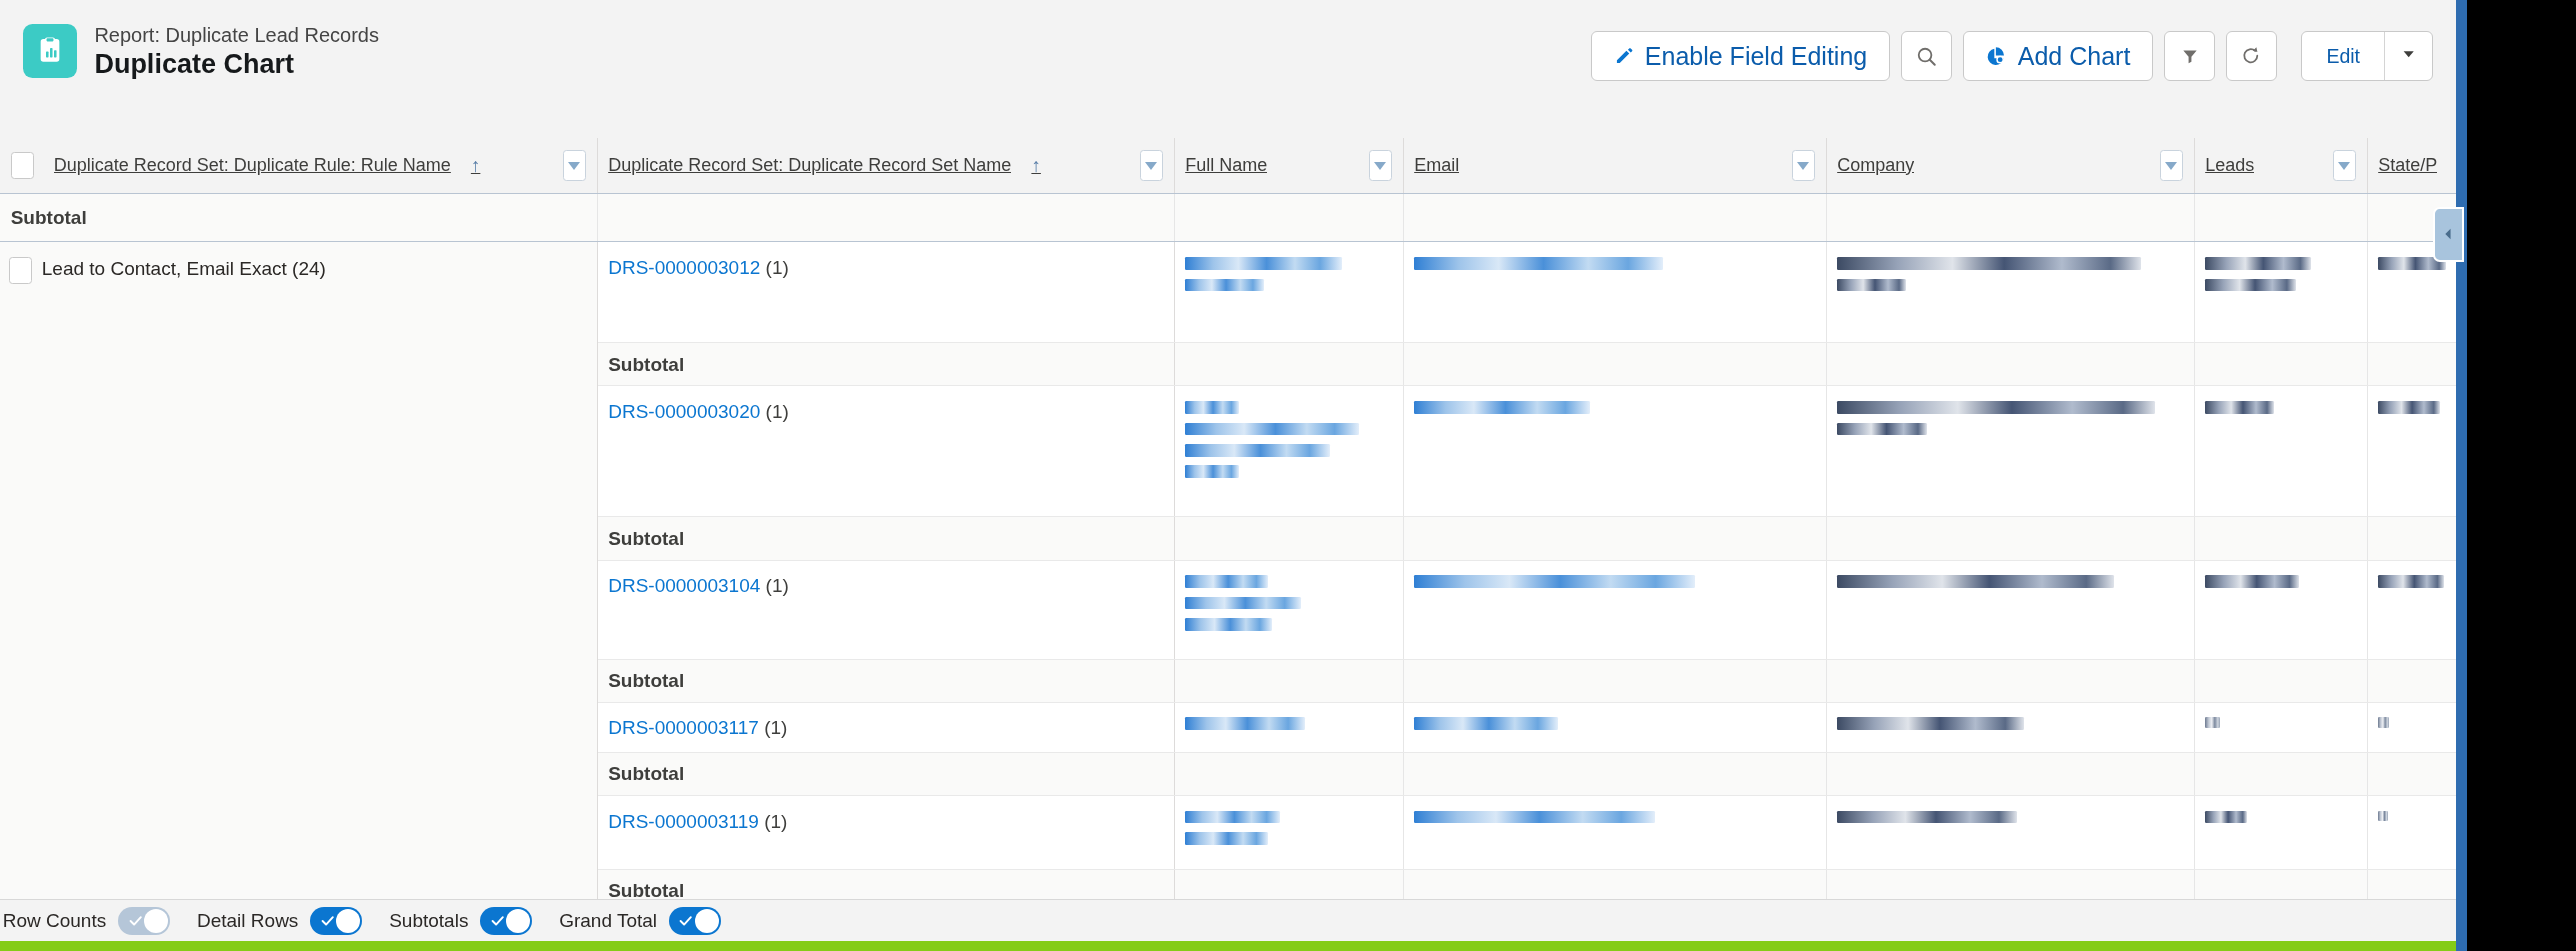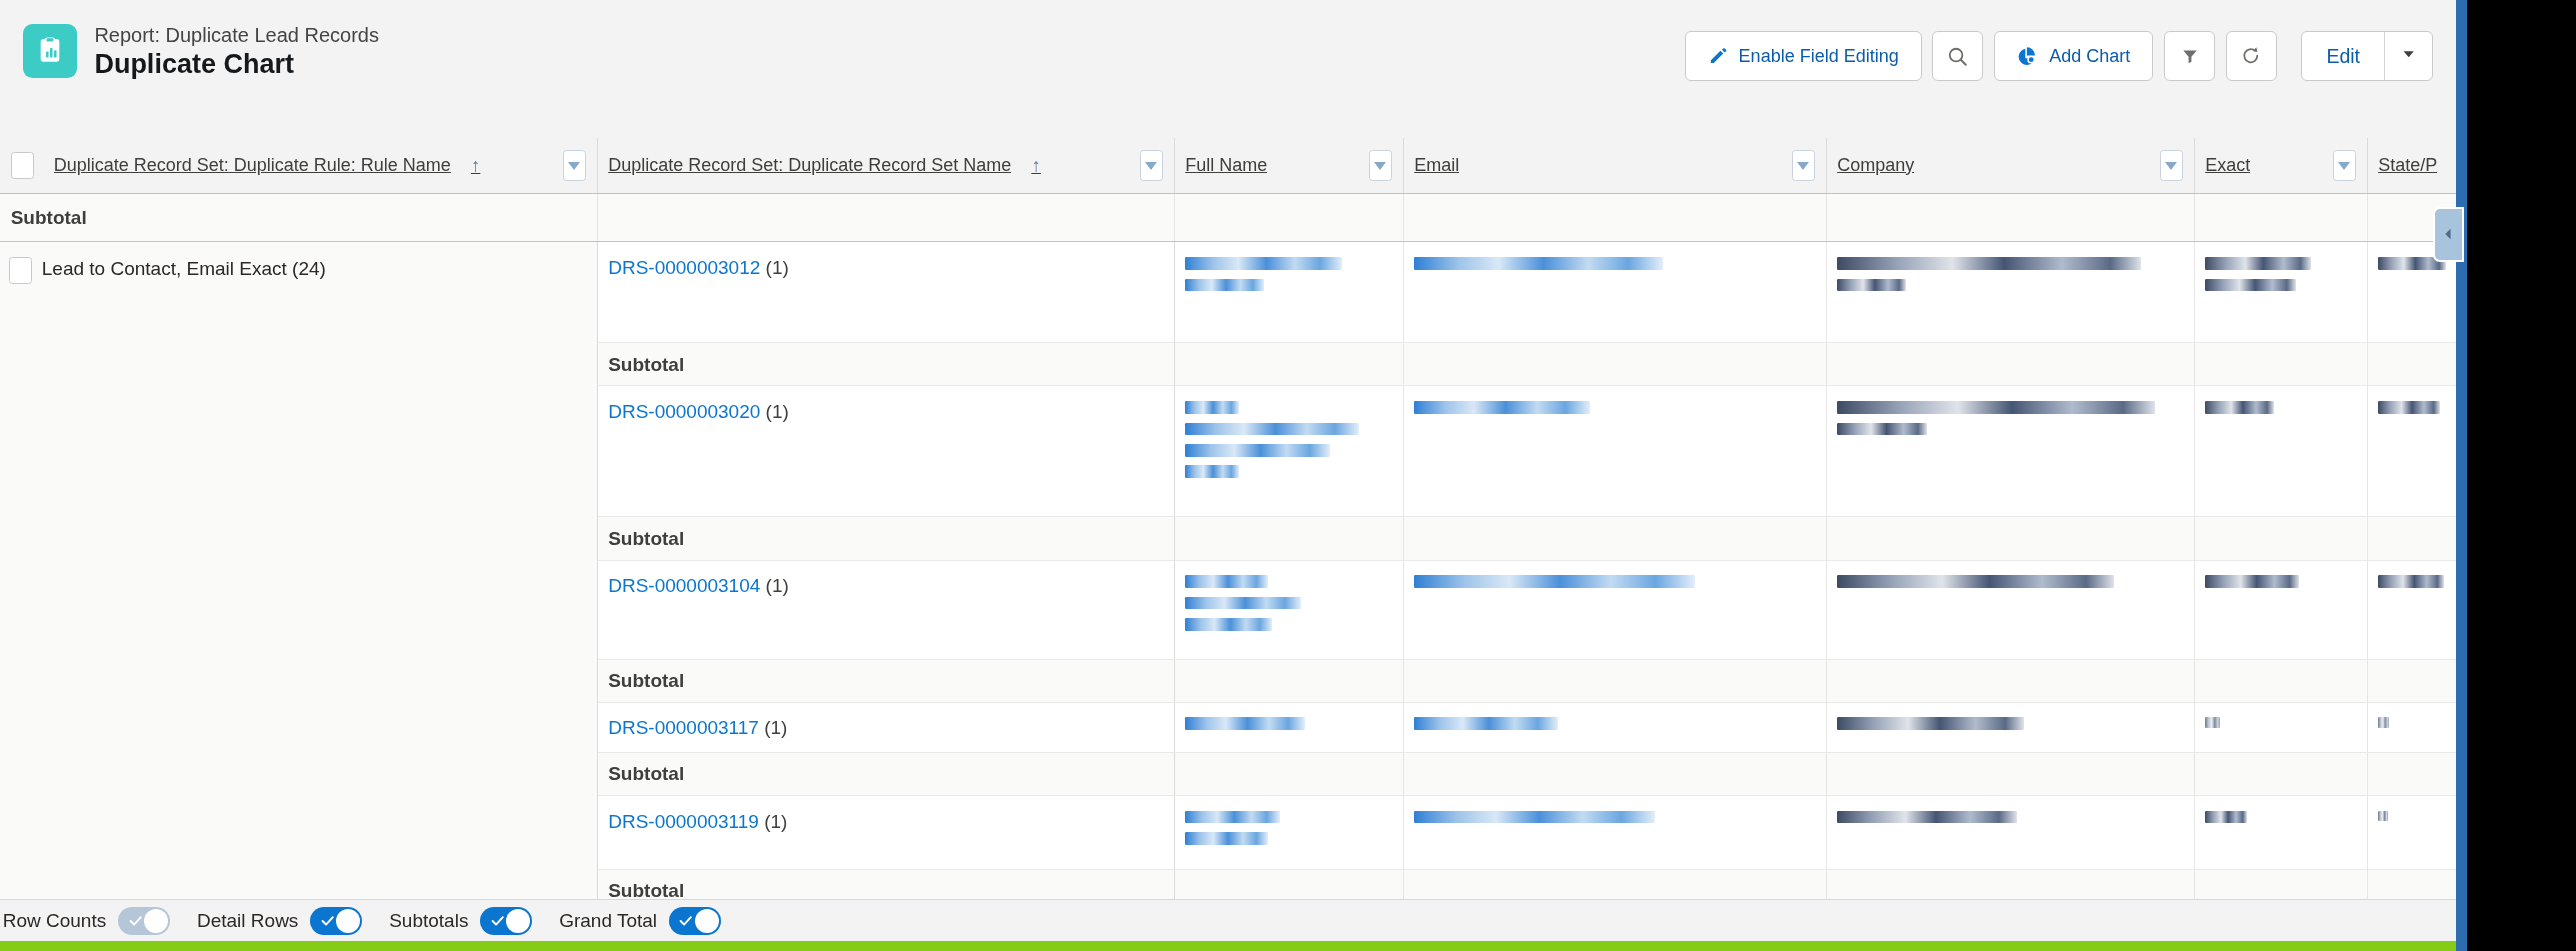--- a/index.html
+++ b/index.html
@@ -69,21 +69,21 @@
     align-items: center;
     gap: 10.7px;
     padding-top: 8px;
   }
   .btn {
     height: 50px;
     border: 0.7px solid #c9c9c9;
     border-radius: 6px;
     background: #fff;
     color: #0b5cab;
-    font-size: 18px;
+    font-size: 25px;
     font-family: "Liberation Sans", sans-serif;
     display: flex;
     align-items: center;
     justify-content: center;
     gap: 10.7px;
     padding: 0 22px;
     white-space: nowrap;
     cursor: pointer;
   }
   .btn-icon-only { width: 51px; padding: 0; }
@@ -457,21 +457,21 @@
           <th>
             <div class="th-inner">
               <span class="th-label">Company</span>
               <span class="hdr-menu">
                   <i class="caret-blue"></i>
                 </span>
             </div>
           </th>
           <th>
             <div class="th-inner">
-              <span class="th-label">Exact</span>
+              <span class="th-label">Leads</span>
               <span class="hdr-menu">
                   <i class="caret-blue"></i>
                 </span>
             </div>
           </th>
           <th>
             <div class="th-inner">
               <span class="th-label">State/P</span>
             </div>
           </th>

